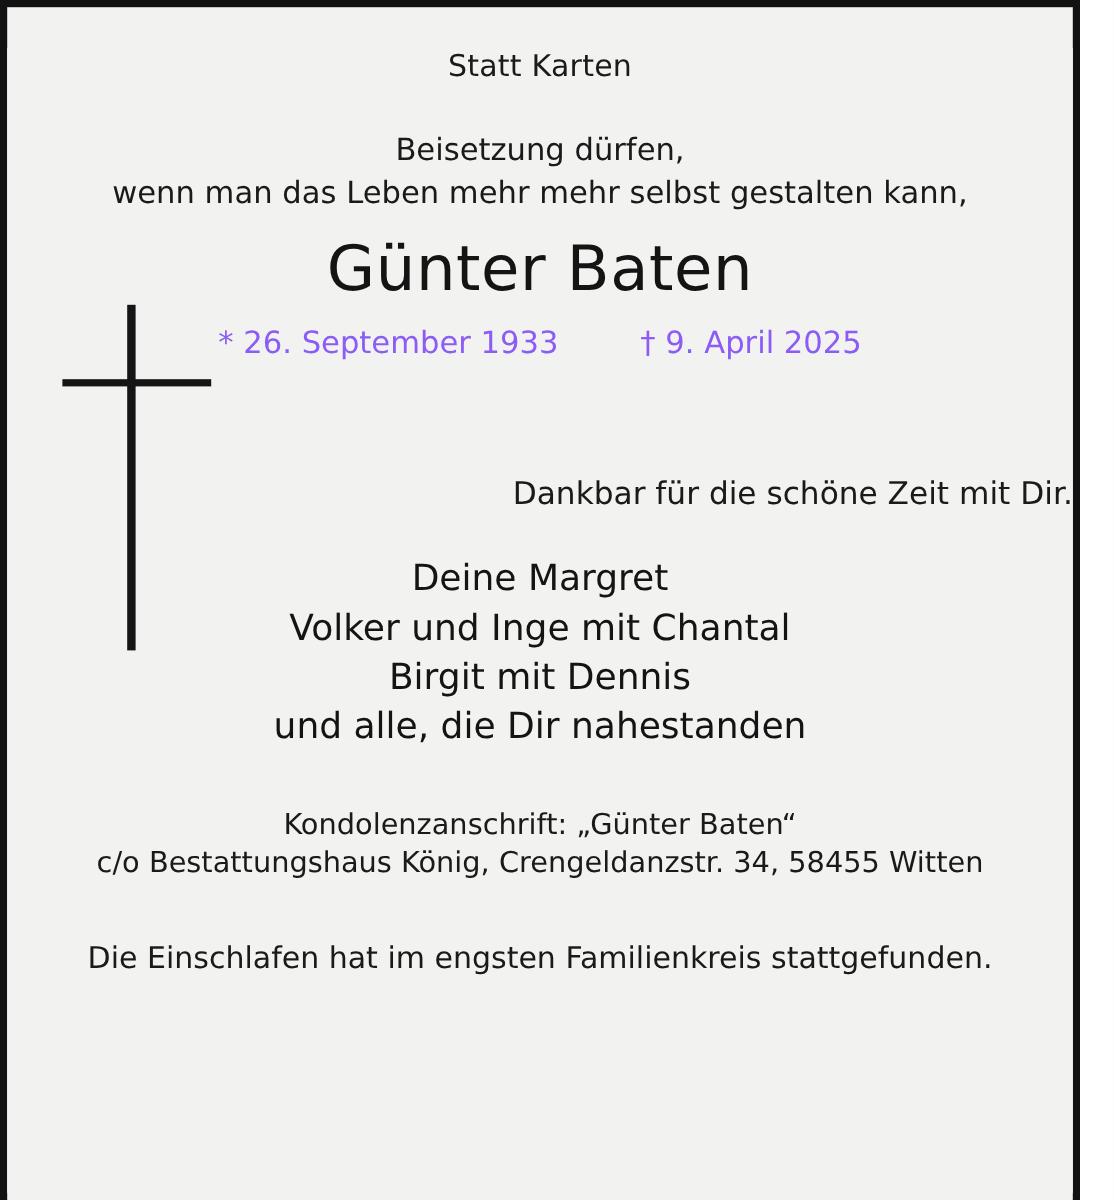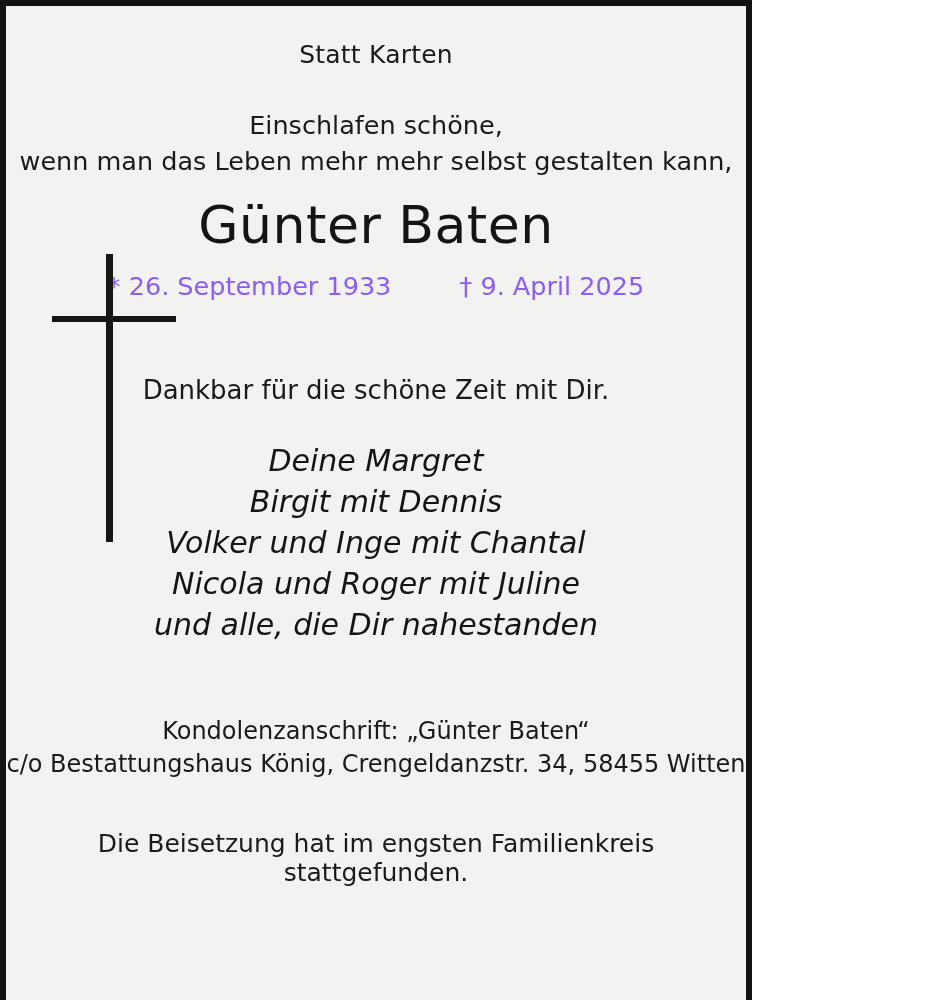--- a/index.html
+++ b/index.html
@@ -10,21 +10,21 @@
   body {
     width: 928px;
     height: 1000px;
     font-family: "DejaVu Sans", sans-serif;
     color: #1a1a1a;
     overflow: hidden;
   }
   .notice {
     position: relative;
     box-sizing: border-box;
-    width: 752px;
+    width: 900px;
     height: 1000px;
     background: #f2f2f0;
     border: 6px solid #121212;
     padding: 10px 0 0 0;
   }
   .inner {
     position: relative;
     box-sizing: border-box;
     width: 100%;
     height: 100%;
@@ -77,34 +77,35 @@
     font-weight: 400;
   }
   .dates {
     margin-top: 16px;
     font-size: 25.5px;
     color: #8b5cf6;
   }
   .dates .gap { display: inline-block; width: 52px; }
 
   .thanks {
-    margin-top: 74px;
+    margin-top: 96px;
     font-size: 26px;
     color: #1a1a1a;
+    text-align: right;
   }
   .family {
     margin-top: 36px;
     font-size: 30px;
     line-height: 1.36;
     color: #141414;
   }
-  .family div { white-space: nowrap; font-style: italic; }
+  .family div { white-space: nowrap; }
 
   .address {
-    margin-top: 70px;
+    margin-top: 44px;
     font-size: 24px;
     line-height: 1.36;
     color: #1a1a1a;
   }
   .address div { white-space: nowrap; }
 
   .footer {
     margin-top: 48px;
     font-size: 25px;
     color: #1a1a1a;
@@ -112,48 +113,47 @@
 </style>
 </head>
 <body>
 
 <div class="notice">
   <div class="inner">
 
     <div class="statt">Statt Karten</div>
 
     <div class="verse">
-      <div>Einschlafen schöne,</div>
+      <div>Beisetzung dürfen,</div>
       <div>wenn man das Leben mehr mehr selbst gestalten kann,</div>
     </div>
 
     <div class="cross-wrap">
       <div class="cross-v"></div>
       <div class="cross-h"></div>
     </div>
 
     <div class="name">Günter Baten</div>
 
     <div class="dates">
       <span>* 26. September 1933</span>
       <span class="gap"></span>
       <span>† 9. April 2025</span>
     </div>
 
     <div class="thanks">Dankbar für die schöne Zeit mit Dir.</div>
 
     <div class="family">
       <div>Deine Margret</div>
+      <div>Volker und Inge mit Chantal</div>
       <div>Birgit mit Dennis</div>
-      <div>Volker und Inge mit Chantal</div>
-      <div>Nicola und Roger mit Juline</div>
       <div>und alle, die Dir nahestanden</div>
     </div>
 
     <div class="address">
       <div>Kondolenzanschrift: „Günter Baten“</div>
       <div>c/o Bestattungshaus König, Crengeldanzstr. 34, 58455 Witten</div>
     </div>
 
-    <div class="footer">Die Beisetzung hat im engsten Familienkreis stattgefunden.</div>
+    <div class="footer">Die Einschlafen hat im engsten Familienkreis stattgefunden.</div>
 
   </div>
 </div>
 
 </body></html>

